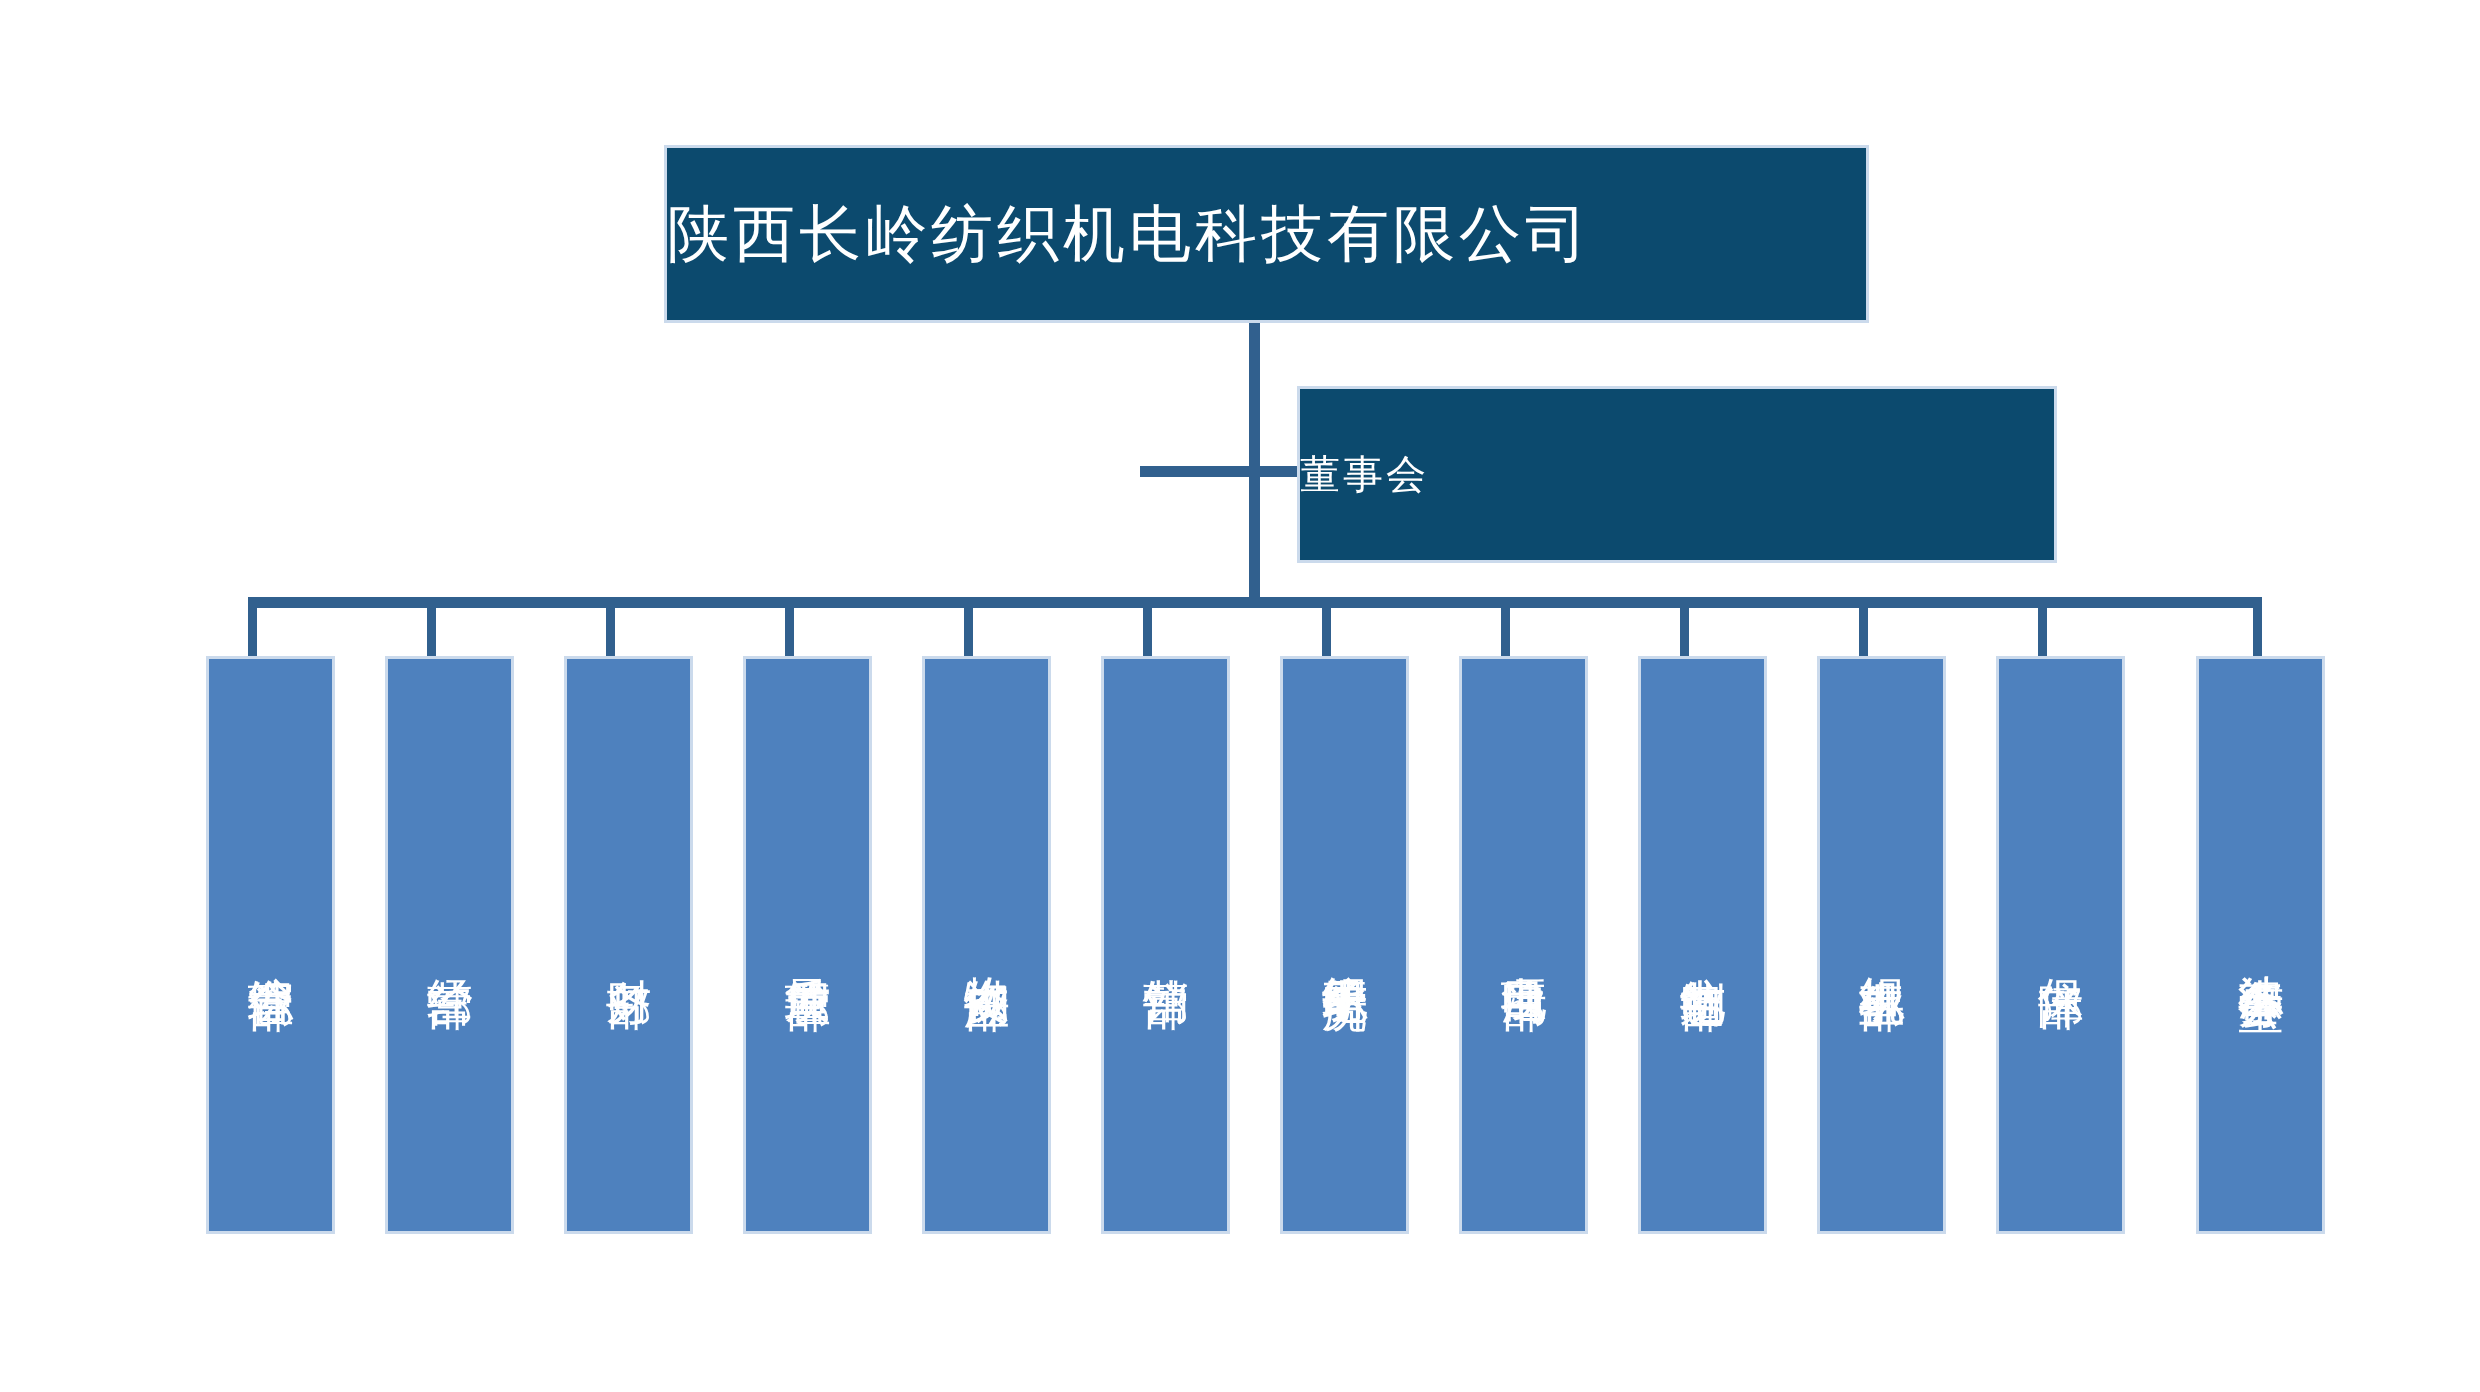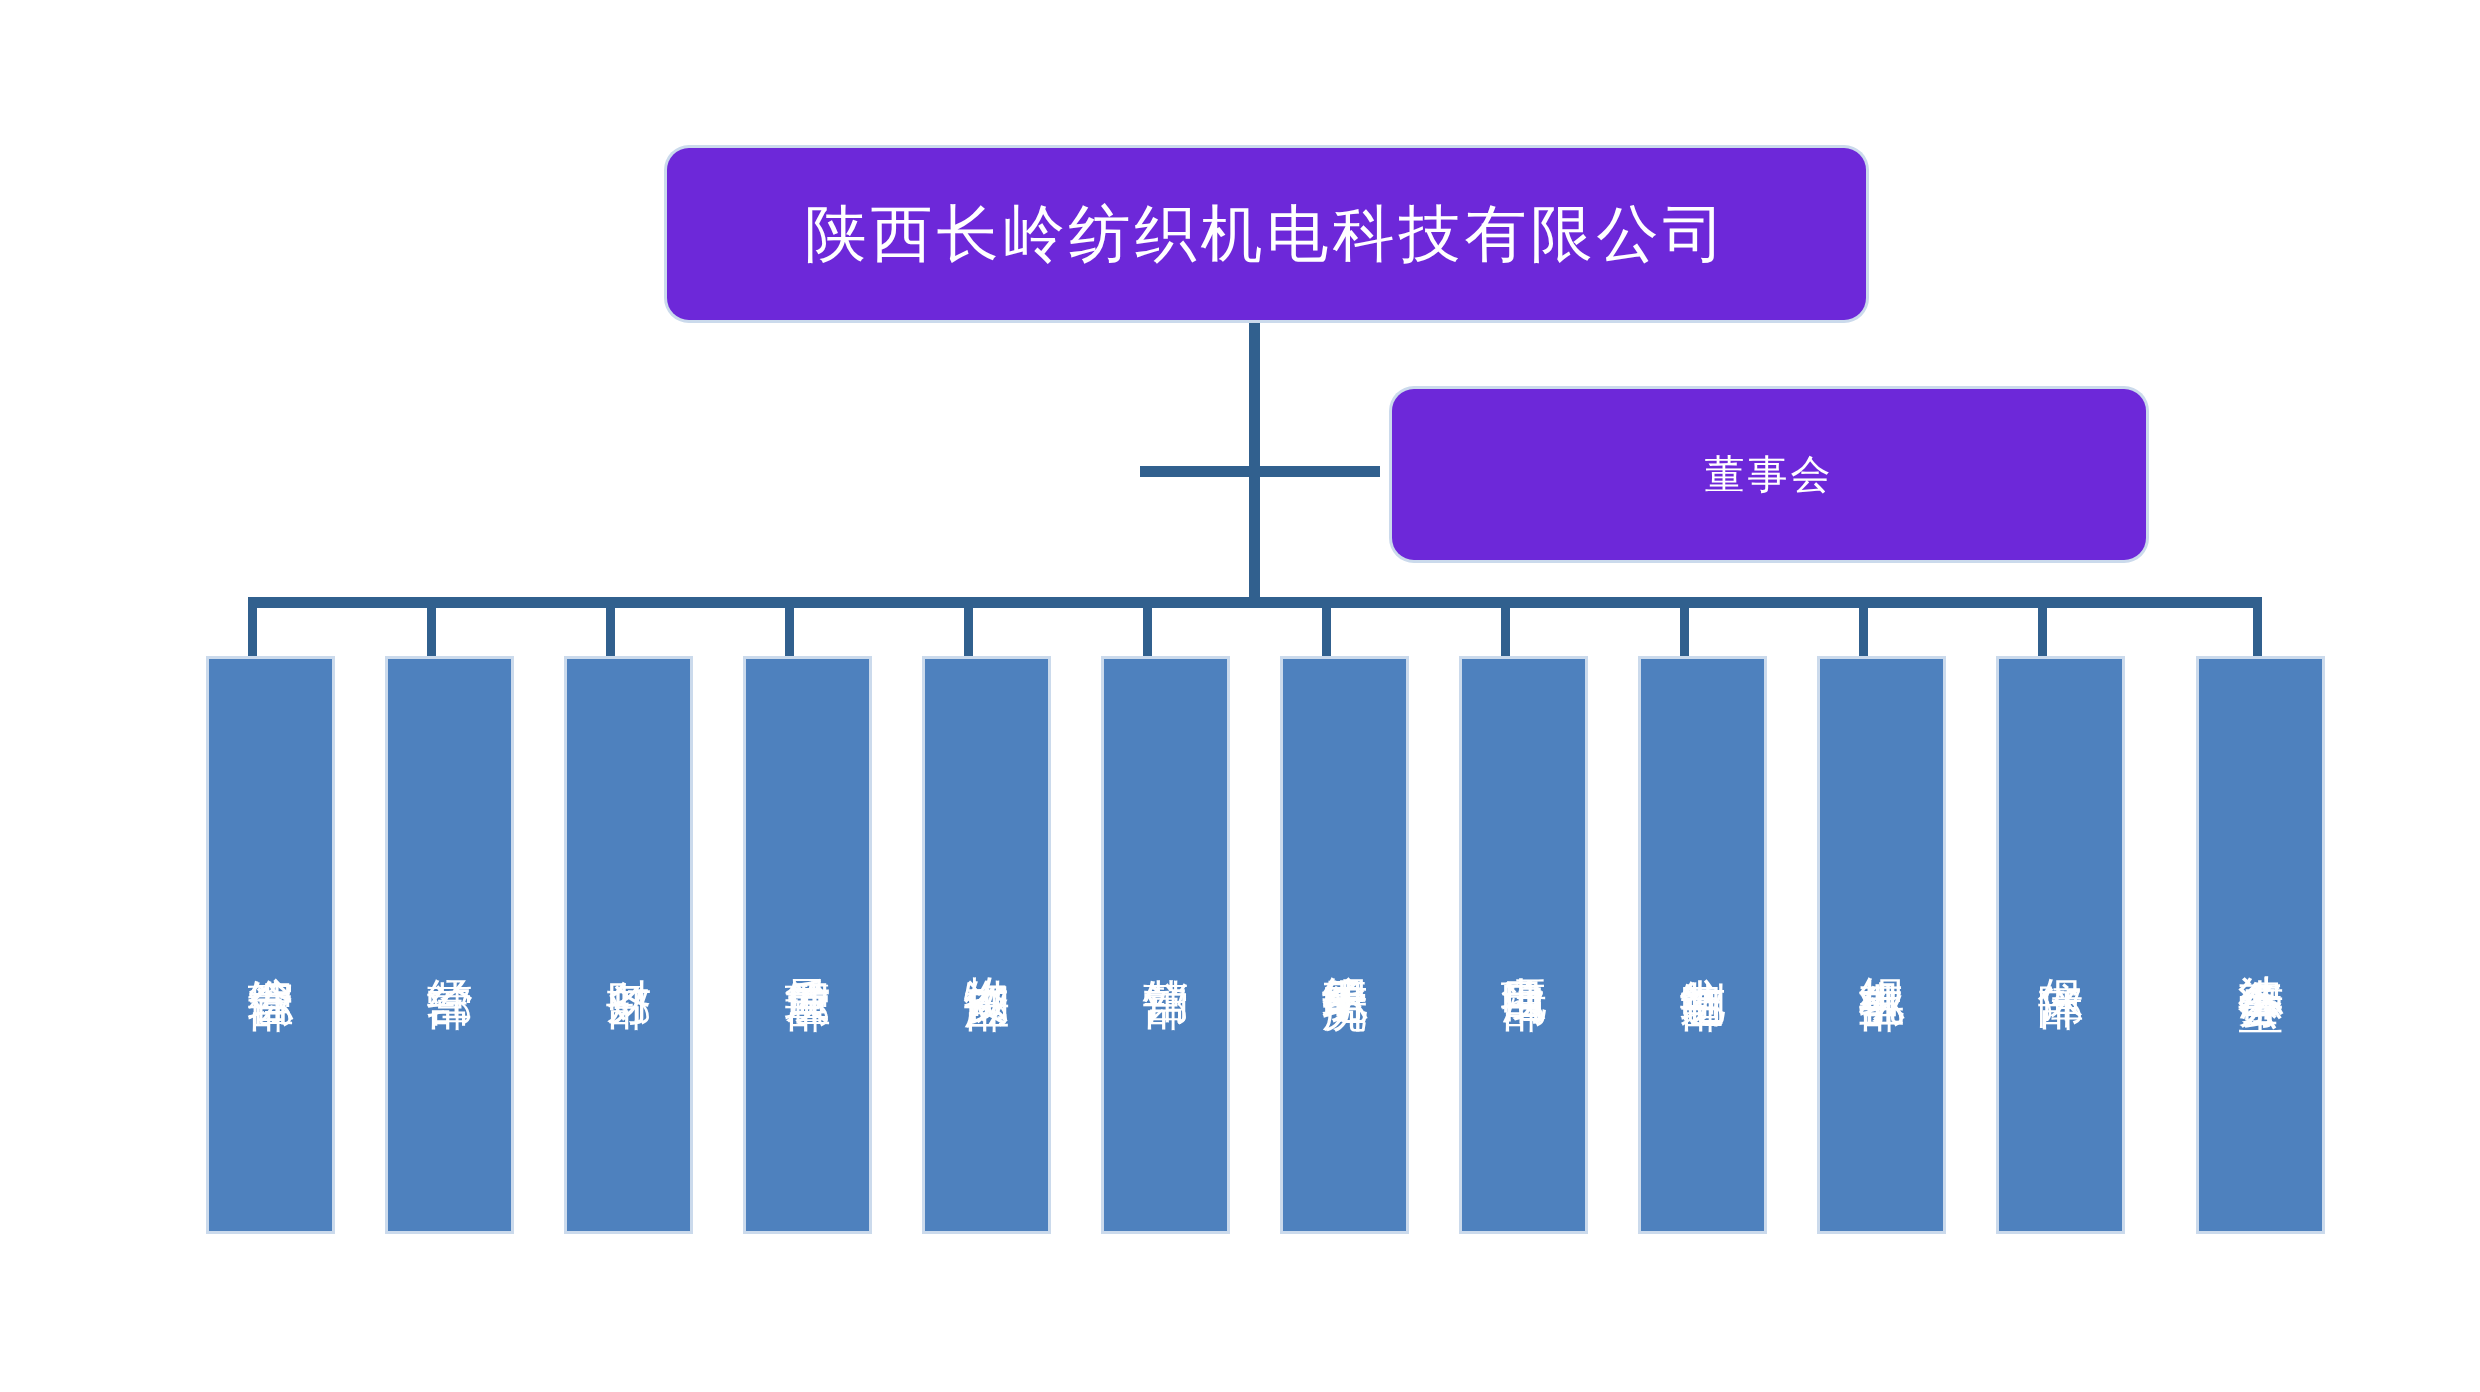--- a/index.html
+++ b/index.html
@@ -13,28 +13,26 @@
     width: 2480px;
     height: 1392px;
     background: #ffffff;
     overflow: hidden;
     font-family: "Liberation Serif", "DejaVu Serif", serif;
   }
 
   
   .box {
     position: absolute;
-    background: #6d28d9;
+    background: #0c4a6e;
     box-shadow: 0 0 0 3px #CBDAEC;
     color: #FFFFFF;
     display: flex;
     align-items: center;
-    justify-content: center;
     box-sizing: border-box;
-    border-radius: 22px;
   }
 
   .box-title {
     font-size: 62px;
     letter-spacing: 4px;
     font-family: "Liberation Sans", "DejaVu Sans", sans-serif;
     font-weight: 400;
   }
 
   .box-mid {
@@ -94,21 +92,21 @@
   <div class="conn" style="left:1680px; top:597px; width:9px; height:62px;"></div>
   <div class="conn" style="left:1859px; top:597px; width:9px; height:62px;"></div>
   <div class="conn" style="left:2038px; top:597px; width:9px; height:62px;"></div>
   <div class="conn" style="left:2253px; top:597px; width:9px; height:62px;"></div>
 
   <div class="box box-title" style="left:667px; top:148px; width:1199px; height:172px;">
     <span>陕西长岭纺织机电科技有限公司</span>
   </div>
 
 
-  <div class="box box-mid" style="left:1392px; top:389px; width:754px; height:171px;">
+  <div class="box box-mid" style="left:1300px; top:389px; width:754px; height:171px;">
     <span>董事会</span>
   </div>
 
   <div class="dept" style="left:209px; top:659px; width:123px; height:572px;">
     <span class="dept-label">综合管理部</span>
   </div>
 
   <div class="dept" style="left:388px; top:659px; width:123px; height:572px;">
     <span class="dept-label">经营部</span>
   </div>

